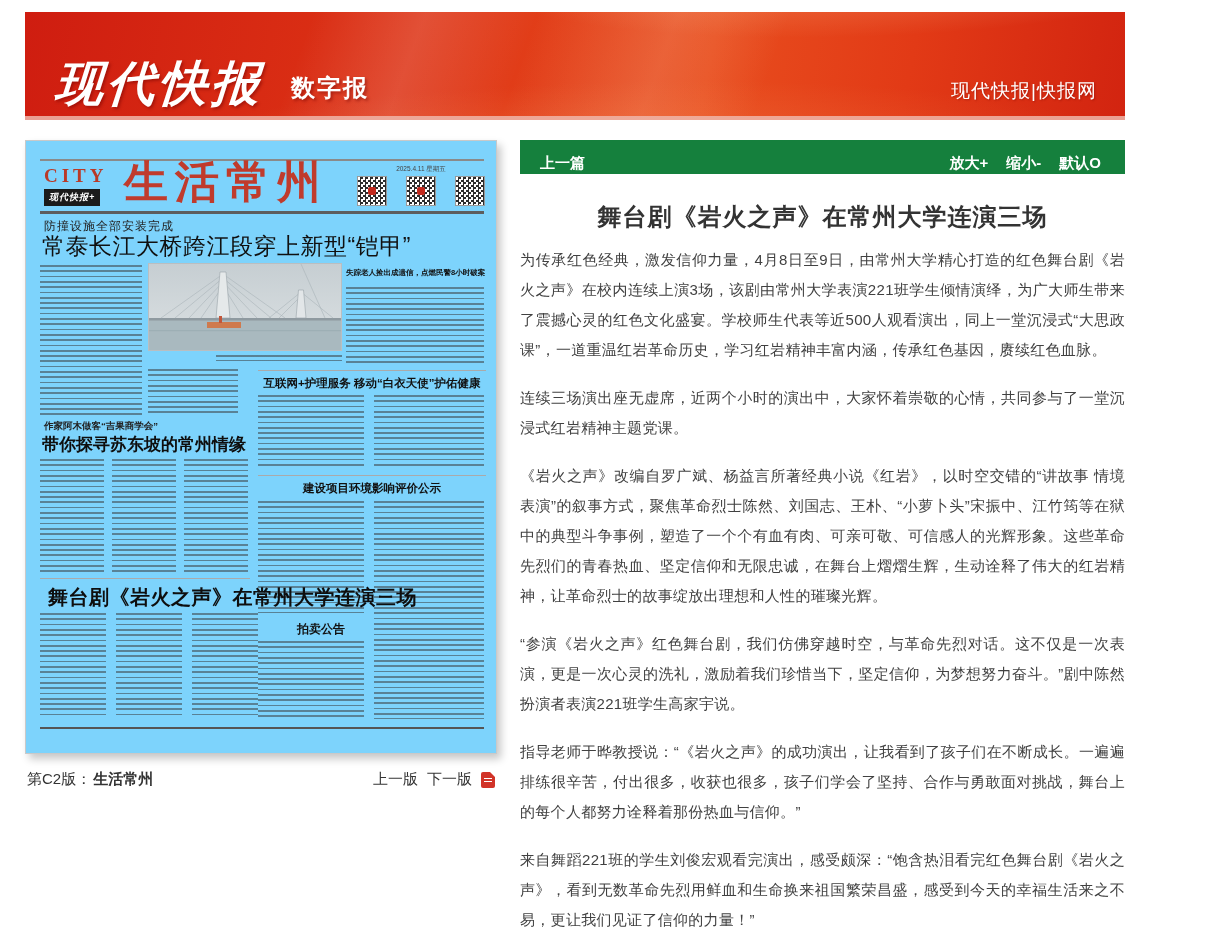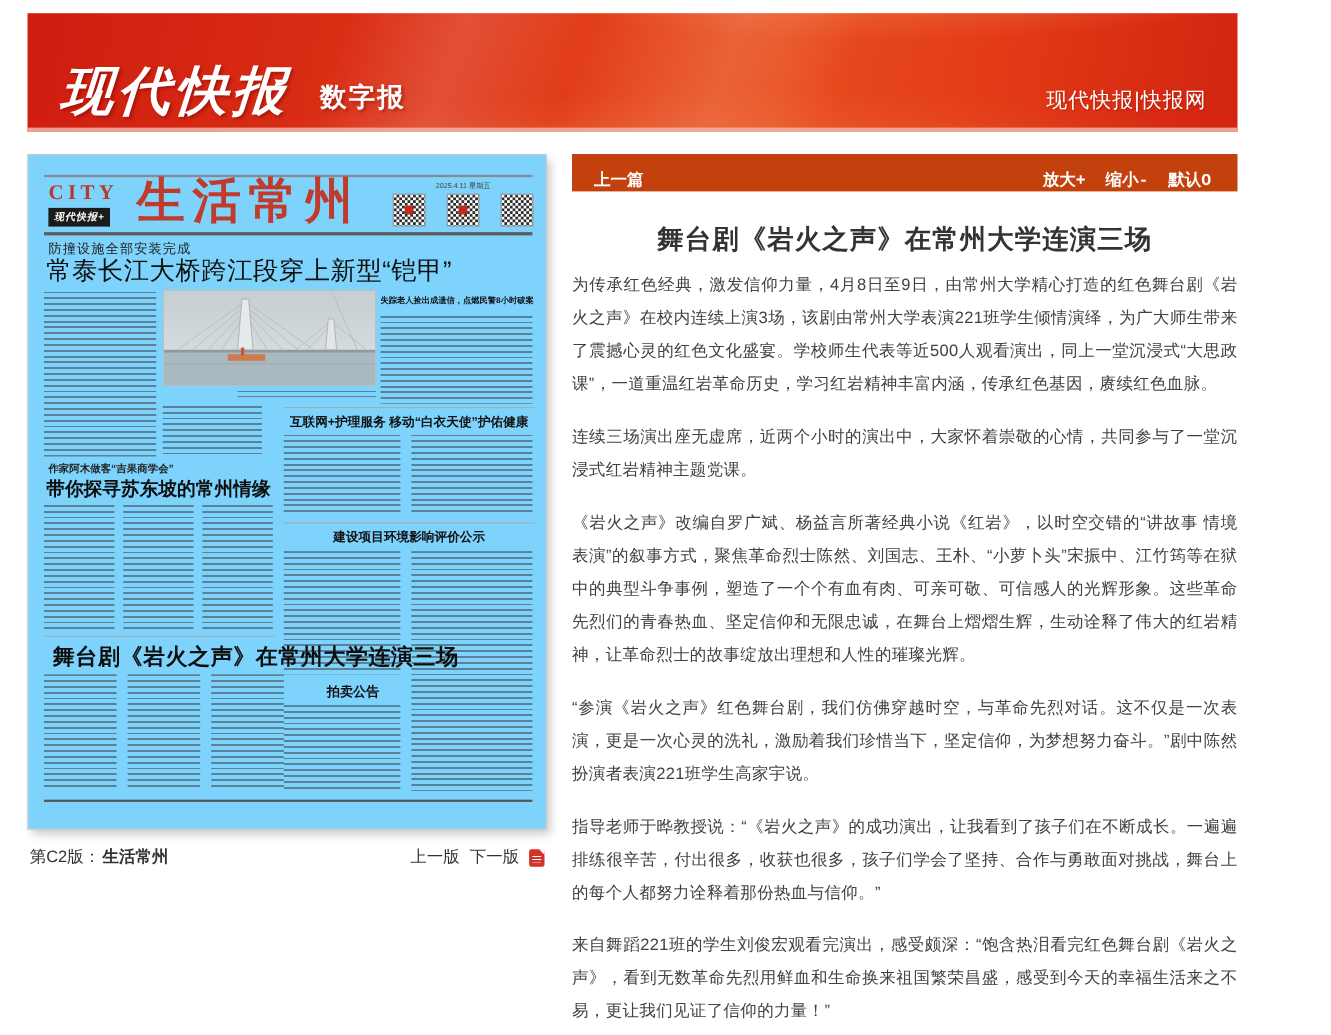--- a/index.html
+++ b/index.html
@@ -122,26 +122,26 @@
     border-width:0 5px 5px 0; border-color:transparent #fff transparent transparent;
   }
   .pdf-icon::after {
     content:""; position:absolute; left:3px; top:6px; width:8px; height:6px;
     background:repeating-linear-gradient(180deg,#fff 0 1px,transparent 1px 3px);
   }
 
   
   .right-col { position:absolute; left:520px; top:140px; width:605px; }
   .toolbar {
-    height:34px; background:#c2410c; color:#fff; display:flex;
+    height:34px; background:#15803d; color:#fff; display:flex;
     justify-content:space-between; align-items:center; padding:12px 24px 0 20px;
     font-size:15px; font-weight:bold;
   }
   .toolbar a { color:#fff; text-decoration:none; cursor:pointer; }
-  .toolbar-right { display:flex; gap:18px;font-family:Liberation Mono, monospace; }
+  .toolbar-right { display:flex; gap:18px; }
   .article-title {
     margin:27px 0 12px; font-size:24px; font-weight:700; color:#333;
     text-align:center; letter-spacing:1px;
   }
   .article-body p {
     font-size:15px; line-height:30px; color:#414141; margin:0 0 18px;
     text-align:justify; letter-spacing:.3px;
   }
 </style>
 </head>

